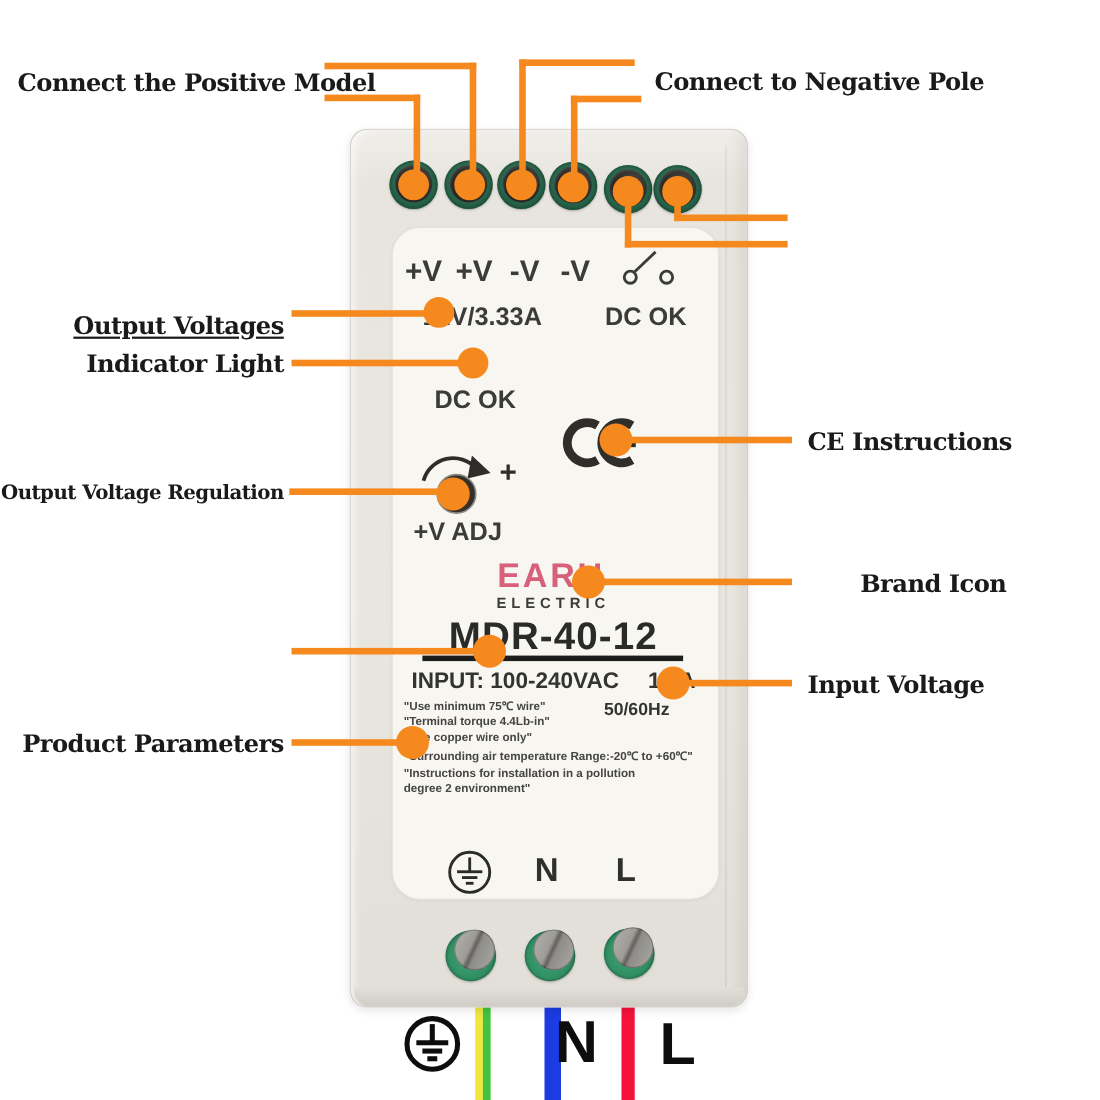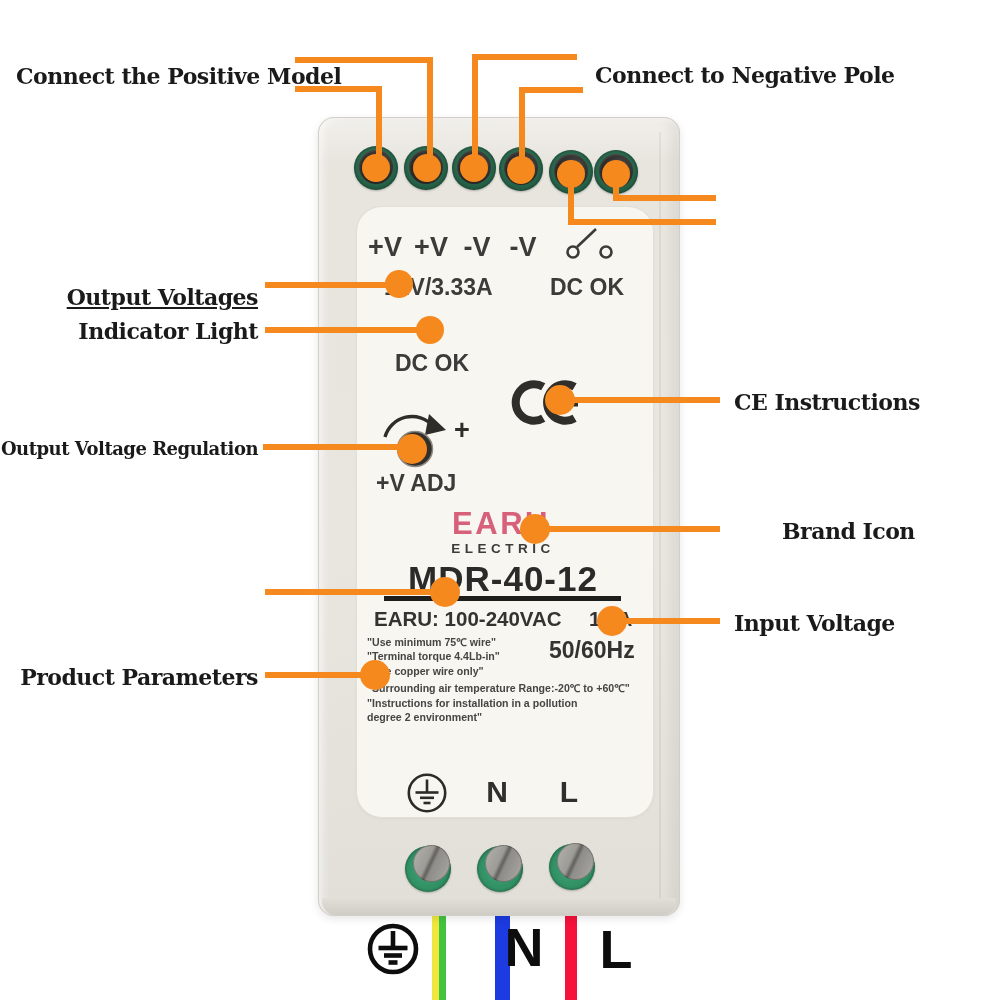--- a/index.html
+++ b/index.html
@@ -117,23 +117,23 @@
     <circle cx="40" cy="44" r="17.5" fill="#33302C" stroke="#8D8A84" stroke-width="1.5"></circle>
   </svg>
   <span class="dtext ctr" style="left:462px;top:430px;font-size:27px;color:#2F2D2A;">+</span>
   <span class="dtext" style="left:376px;top:470px;font-size:23px;">+V ADJ</span>
 
   <span class="brand ctr abs" style="left:501px;top:524px;">EARU</span>
   <span class="brand-sub ctr abs" style="left:503px;top:548px;">ELECTRIC</span>
   <span class="model ctr abs" style="left:503px;top:579px;">MDR-40-12</span>
   <div class="model-underline"></div>
 
-  <span class="dtext" style="left:374px;top:607px;font-size:20.5px;color:#333331;">EARU: 100-240VAC</span>
+  <span class="dtext" style="left:374px;top:607px;font-size:20.5px;color:#333331;">INPUT: 100-240VAC</span>
   <span class="dtext" style="left:589px;top:607px;font-size:20.5px;color:#333331;">1.1A</span>
-  <span class="dtext" style="left:549px;top:637px;font-size:23px;color:#333331;">50/60Hz</span>
+  <span class="dtext" style="left:549px;top:637px;font-size:16px;color:#333331;">50/60Hz</span>
 
   <div class="params">
     <div>"Use minimum 75℃ wire"</div>
     <div>"Terminal torque 4.4Lb-in"</div>
     <div>"Use copper wire only"</div>
     <div>"Surrounding air temperature Range:-20℃ to +60℃"</div>
     <div>"Instructions for installation in a pollution</div>
     <div>degree 2 environment"</div>
   </div>
 

